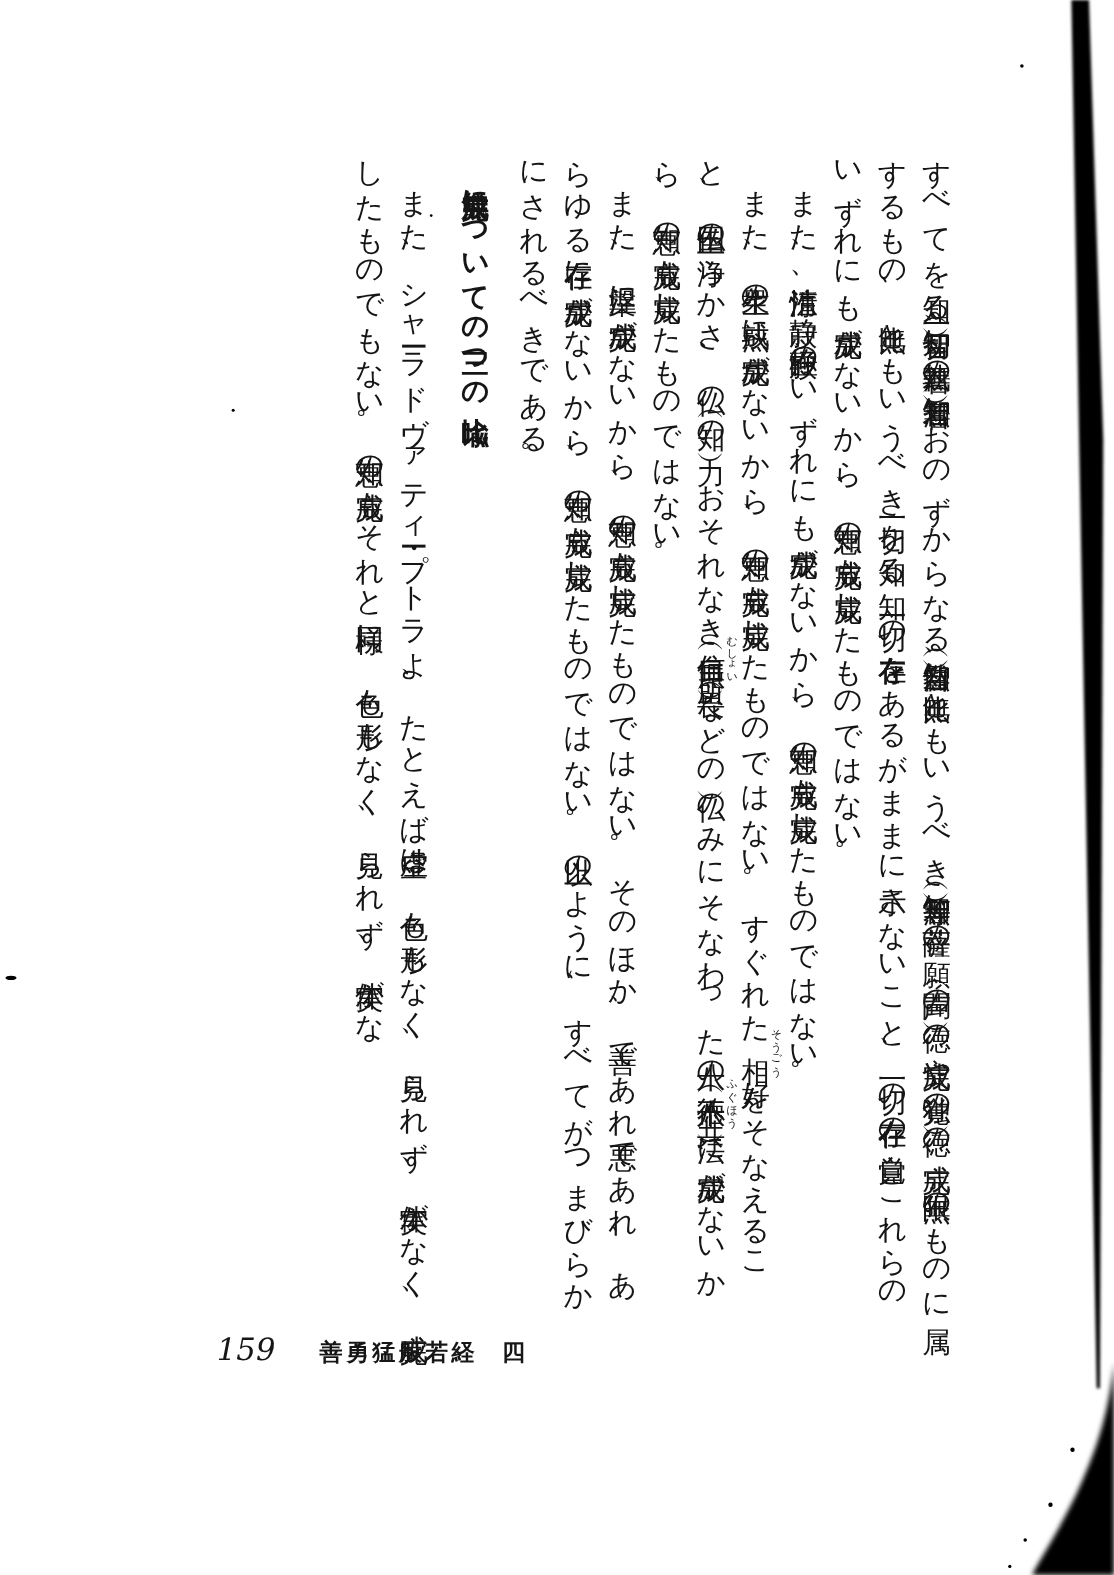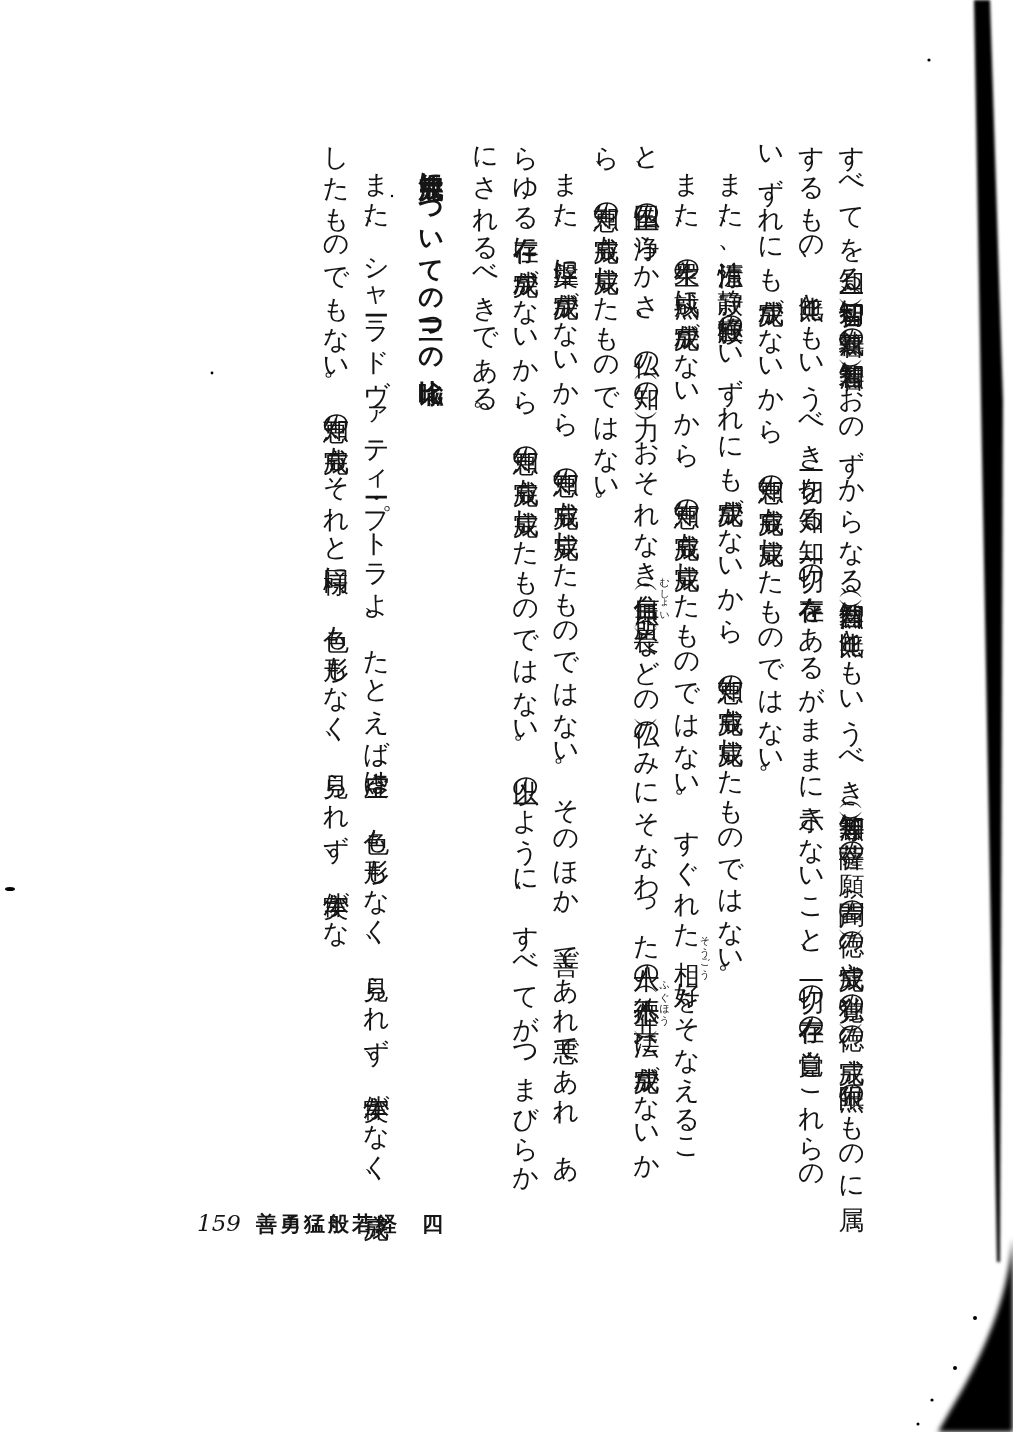--- a/index.html
+++ b/index.html
@@ -44,24 +44,24 @@
     position: absolute;
     left: 197px;
     top: 1210px;
     display: flex;
     align-items: baseline;
     white-space: nowrap;
   }
   .footer .pagenum {
     font-family: "DejaVu Serif", serif;
     font-style: italic;
-    font-size: 23px;
+    font-size: 28px;
   }
   .footer .booktitle {
-    margin-left: 15px;
+    margin-left: 40px;
     font-size: 21px;
     letter-spacing: 3px;
     font-weight: 600;
   }
   .footer .volume {
     margin-left: 22px;
     font-size: 21px;
     font-weight: 600;
   }
   .artifacts {

